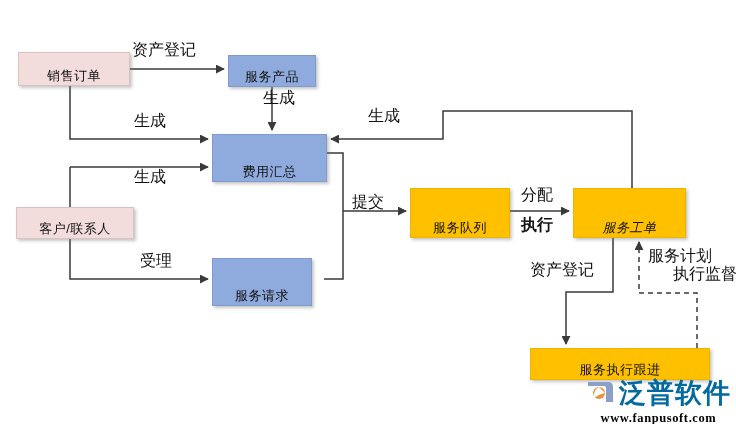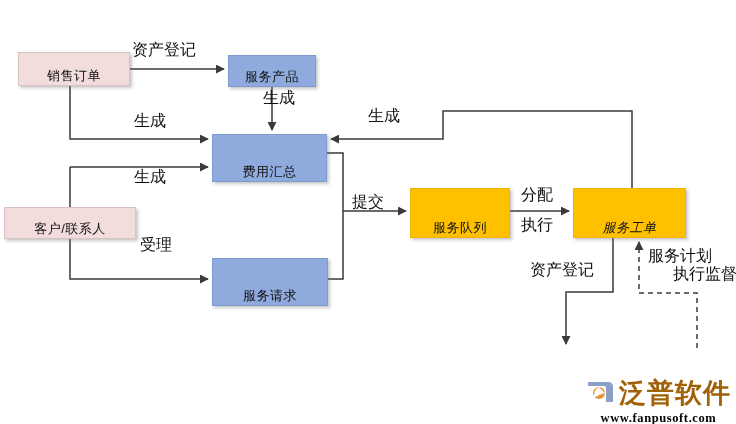--- a/index.html
+++ b/index.html
@@ -67,21 +67,21 @@
     align-items: center;
     line-height: 1;
   }
   .wm-row {
     display: flex;
     align-items: center;
   }
   .wm-name {
     font-size: 27px;
     font-weight: bold;
-    color: #a16207;
+    color: #0369a1;
     letter-spacing: 1px;
     margin-left: 3px;
   }
   .wm-url {
     font-size: 12.5px;
     font-weight: bold;
     color: #000000;
     letter-spacing: 0.6px;
     margin-top: 3px;
     font-family: "Liberation Serif", "DejaVu Serif", serif;
@@ -128,45 +128,48 @@
   </div>
 
   <div class="node blue" style="left:228px; top:55px; width:88px; height:32px;">
     <span>服务产品</span>
   </div>
 
   <div class="node blue" style="left:212px; top:134px; width:115px; height:48px;">
     <span>费用汇总</span>
   </div>
 
-  <div class="node pink" style="left:4px; top:207px; width:132px; height:32px;">
+  <div class="node pink" style="left:16px; top:207px; width:118px; height:32px;">
     <span>客户/联系人</span>
   </div>
 
-  <div class="node blue" style="left:212px; top:258px; width:116px; height:48px;">
+  <div class="node blue" style="left:212px; top:258px; width:100px; height:48px;">
     <span>服务请求</span>
   </div>
 
   <div class="node orange" style="left:410px; top:188px; width:100px; height:50px;">
     <span>服务队列</span>
   </div>
 
   <div class="node orange" style="left:573px; top:188px; width:113px; height:50px;font-style:italic;">
     <span>服务工单</span>
   </div>
 
+  <div class="node orange" style="left:530px; top:348px; width:180px; height:32px;">
+    <span>服务执行跟进</span>
+  </div>
 
   <div class="edge-label" style="left:132px; top:41px;">资产登记</div>
   <div class="edge-label" style="left:263px; top:89px;">生成</div>
   <div class="edge-label" style="left:134px; top:112px;">生成</div>
   <div class="edge-label" style="left:134px; top:168px;">生成</div>
-  <div class="edge-label" style="left:140px; top:236px;">受理</div>
+  <div class="edge-label" style="left:140px; top:252px;">受理</div>
   <div class="edge-label" style="left:352px; top:193px;">提交</div>
   <div class="edge-label" style="left:521px; top:186px;">分配</div>
-  <div class="edge-label" style="left:521px; top:216px;">执行</div>
+  <div class="edge-label" style="left:521px; top:216px;font-weight:bold;">执行</div>
   <div class="edge-label" style="left:368px; top:107px;">生成</div>
   <div class="edge-label" style="left:530px; top:261px;">资产登记</div>
   <div class="edge-label" style="left:648px; top:247px;">服务计划</div>
   <div class="edge-label" style="left:648px; top:265px;margin-left:25px;">执行监督</div>
 
   <div class="watermark" style="left:586px; top:378px;">
     <div class="wm-row">
       <span>
         <svg width="30" height="28" viewBox="0 0 30 28" xmlns="http://www.w3.org/2000/svg">
           <path d="M2 4 L22 4 Q27 4 27 9 L27 24 L20 24 L20 10 Q20 8 18 8 L2 8 Z" fill="#8aa0c8"></path>

